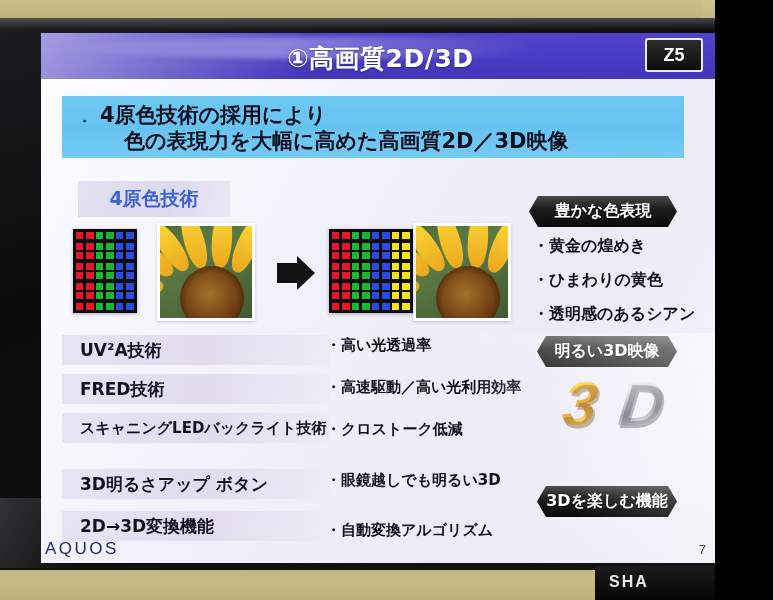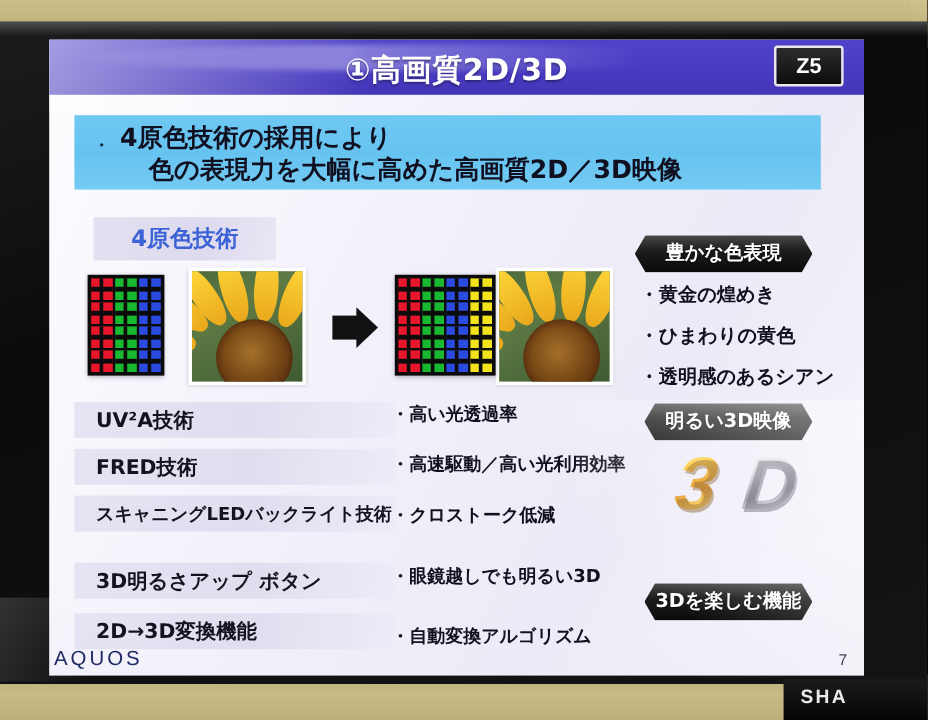--- a/index.html
+++ b/index.html
@@ -1,19 +1,19 @@
 <!DOCTYPE html>
 <html><head>
 <meta charset="utf-8">
 <style>
   html,body{margin:0;padding:0;background:#000;}
   body{width:773px;height:600px;overflow:hidden;font-family:"DejaVu Sans","Liberation Sans",sans-serif;}
 
   
-  #photo{position:relative;width:773px;height:600px;overflow:hidden;background:#0a0a0a;}
+  #photo{position:relative;width:715px;height:600px;overflow:hidden;background:#0a0a0a;}
 
   .wall-top{position:absolute;left:0;top:0;width:773px;height:26px;
     background:linear-gradient(180deg,#cbbe86 0%,#c4b77f 55%,#b3a773 100%);}
   .wall-right{position:absolute;right:0;top:0;width:14px;height:40px;
     background:linear-gradient(180deg,#cfc28c,#b6a977);}
   .wall-bottom{position:absolute;left:0;bottom:0;width:773px;height:38px;
     background:linear-gradient(180deg,#b9ab78 0%,#c8bb85 40%,#bdb07b 100%);}
   .sharp-plate{position:absolute;right:0;bottom:0;width:120px;height:34px;
     background:linear-gradient(180deg,#1b1b1b,#060606);border-top-left-radius:3px;}
   .sharp-plate span{position:absolute;left:14px;top:7px;color:#e9e9e9;

